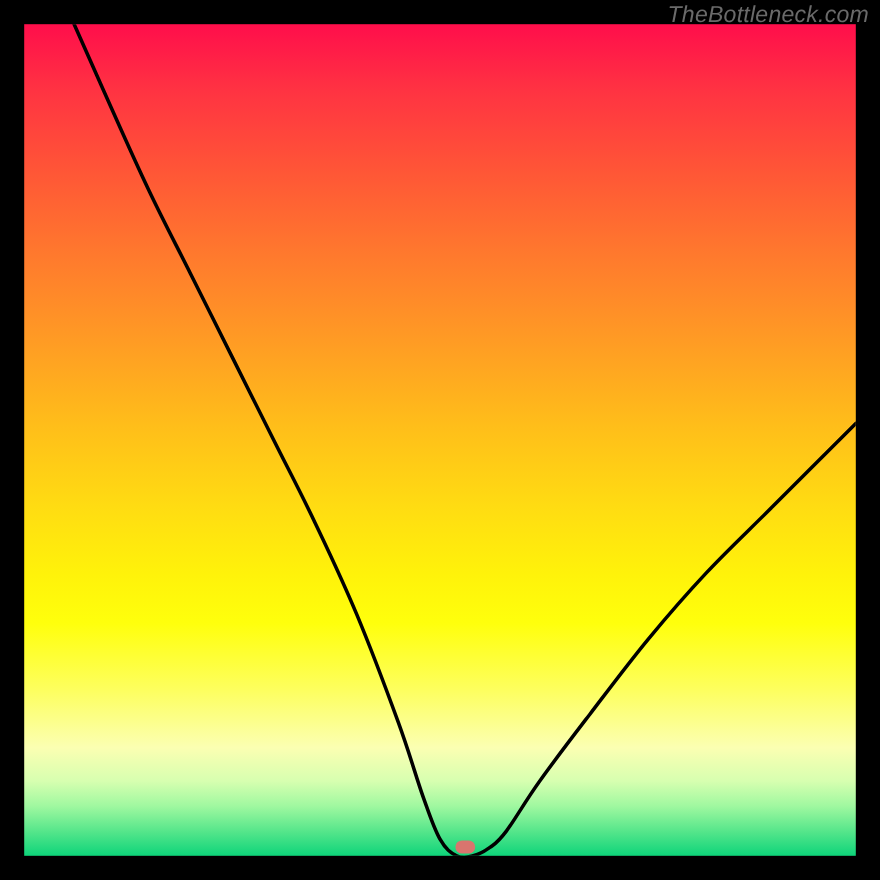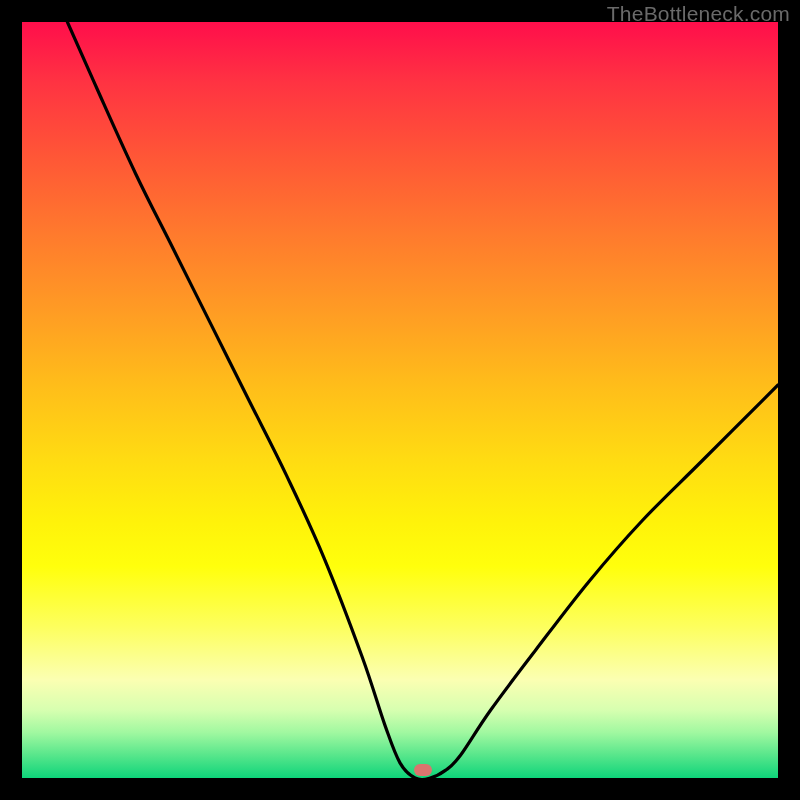--- a/index.html
+++ b/index.html
@@ -9,20 +9,21 @@
     height: 800px;
     background: #000;
     overflow: hidden;
     font-family: Arial, Helvetica, sans-serif;
   }
   .frame {
     position: relative;
     width: 800px;
     height: 800px;
     background: #000;
+    font-style: italic;
   }
   .plot-area {
     position: absolute;
     left: 22px;
     top: 22px;
     width: 756px;
     height: 756px;
     background: linear-gradient(
       to bottom,
       #ff0e4b 0%,

